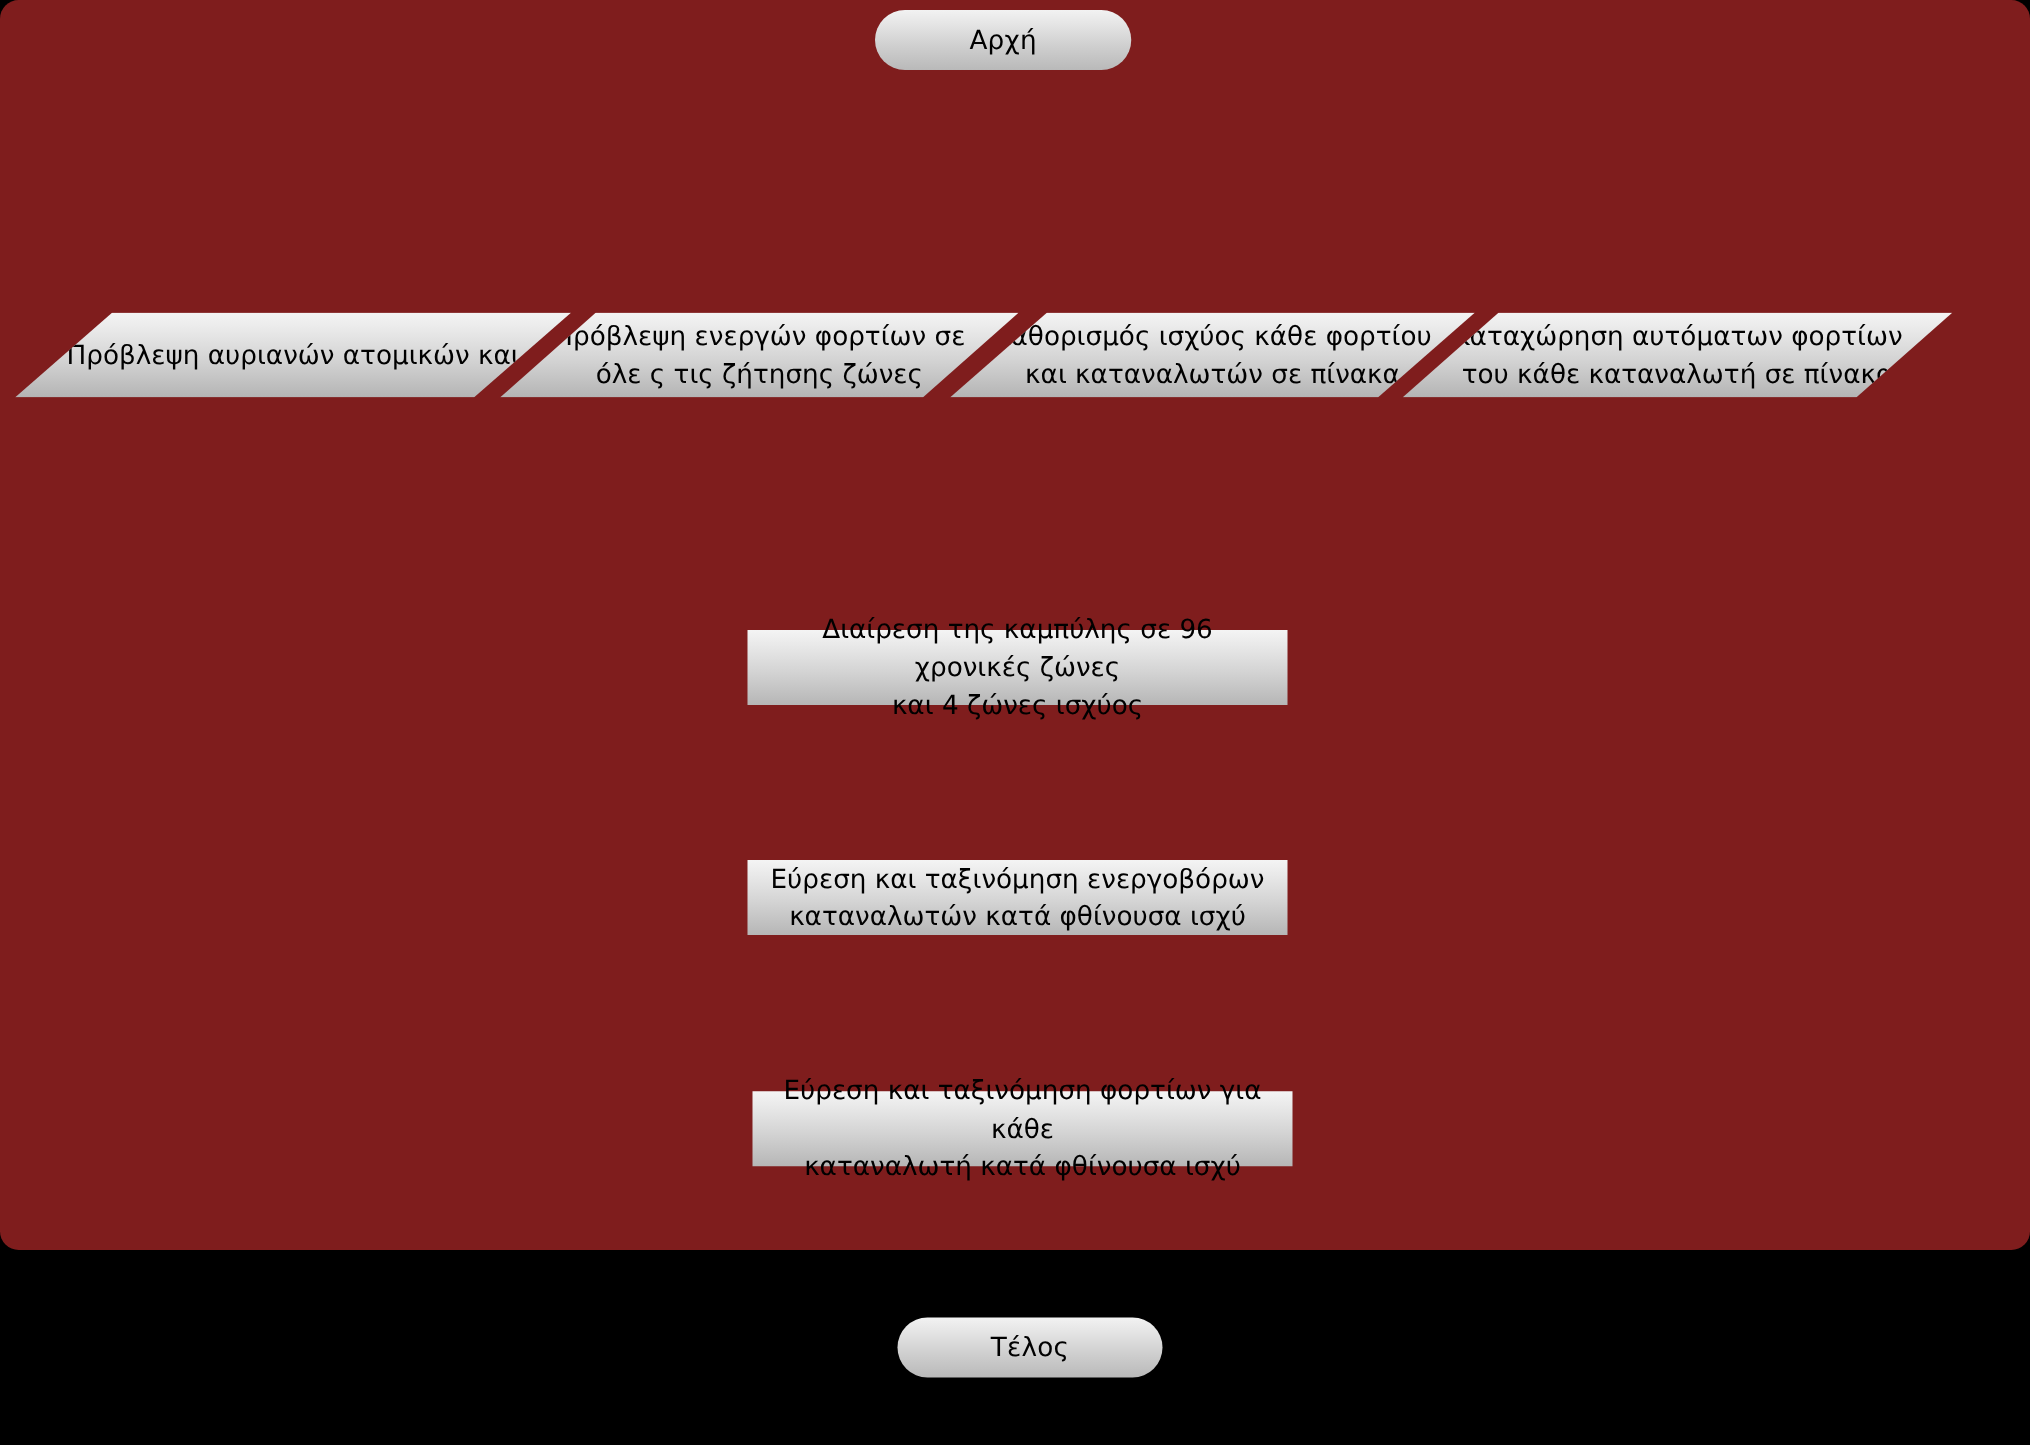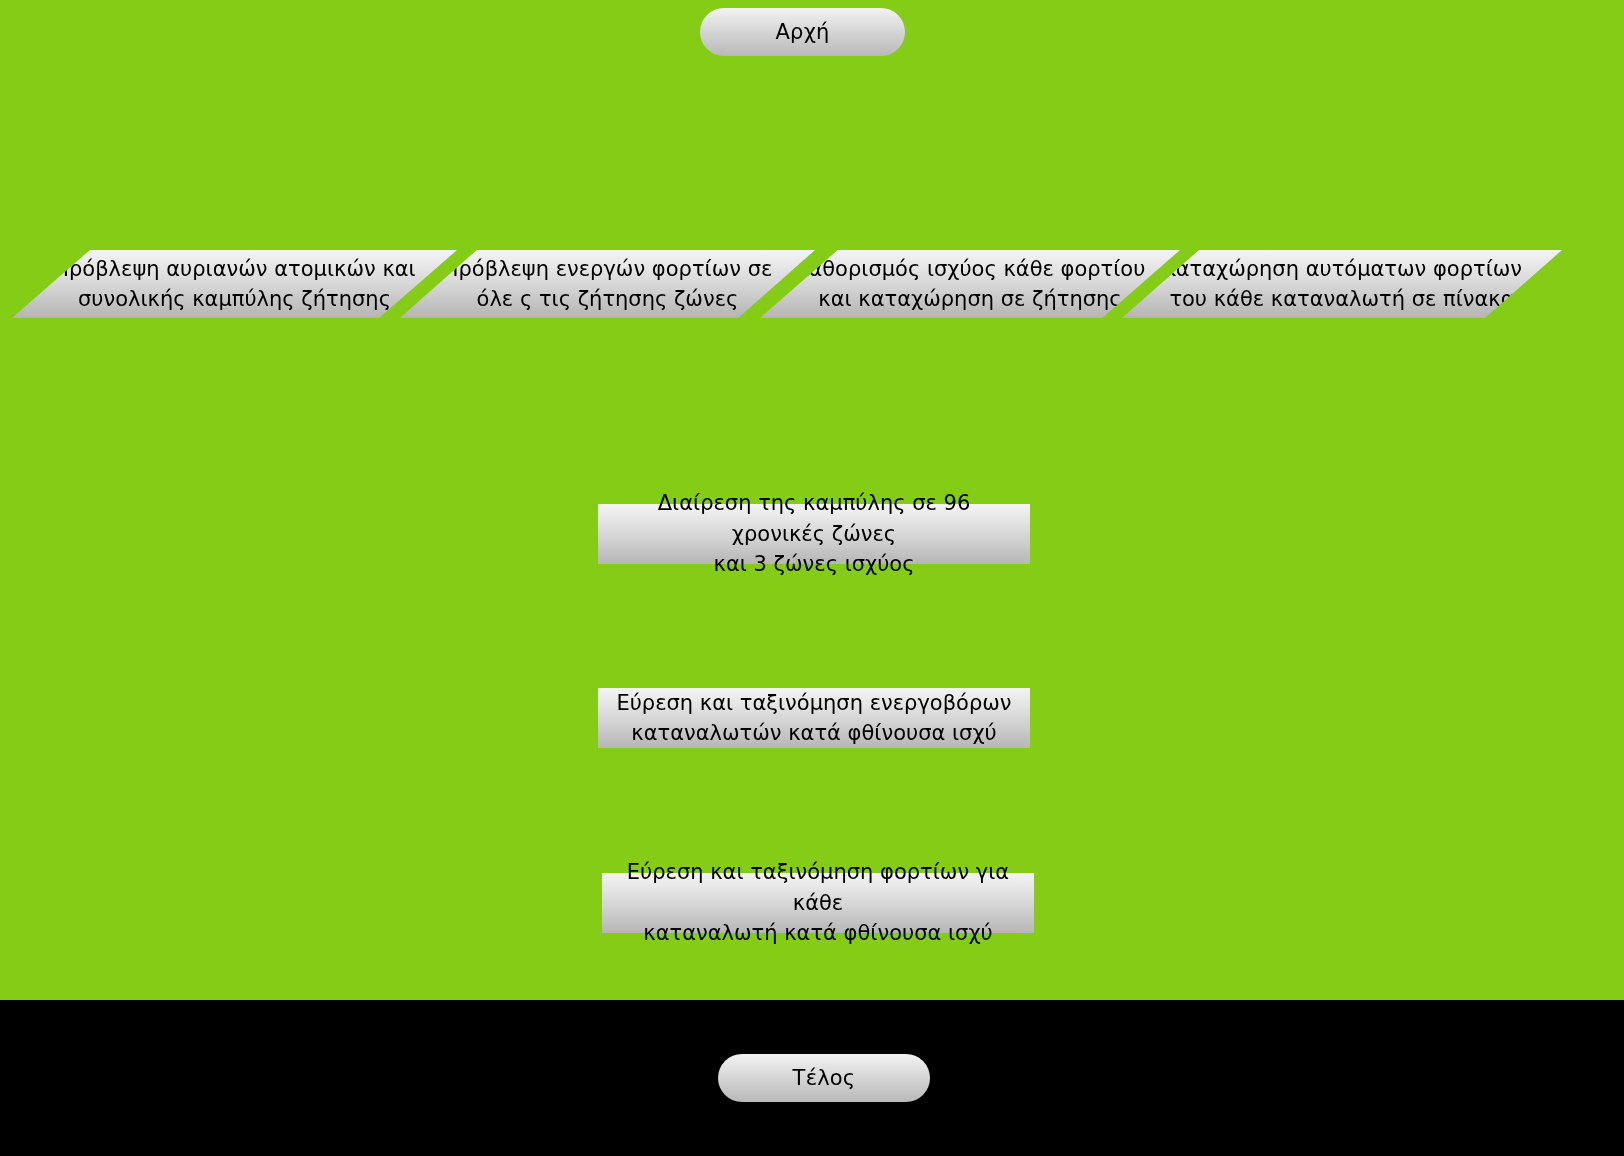--- a/index.html
+++ b/index.html
@@ -13,21 +13,22 @@
     position: relative;
     overflow: hidden;
     font-family: "DejaVu Sans", sans-serif;
   }
 
   #canvas {
     position: absolute;
     left: 0; top: 0;
     width: 1624px;
     height: 1000px;
-    background: #84cc16;
+    background: #7f1d1d;
+    border-radius: 15px;
   }
 
   
   .terminator {
     position: absolute;
     display: flex;
     align-items: center;
     justify-content: center;
     border-radius: 999px;
     background: linear-gradient(to bottom, #f2f2f2 0%, #e4e4e4 25%, #cfcfcf 60%, #b9b9b9 100%);
@@ -76,49 +77,48 @@
 
 <div id="canvas">
 
   <div class="terminator" style="left:700px; top:8px; width:205px; height:48px;">
     <span>Αρχή</span>
   </div>
 
   <div class="parallelogram" style="left:12px; top:250px; width:445px; height:68px; clip-path: polygon(17.5% 0%, 100% 0%, 82.5% 100%, 0% 100%);">
     <span>
       <span>Πρόβλεψη αυριανών ατομικών και</span>
-      <span class="line2">συνολικής καμπύλης ζήτησης</span>
     </span>
   </div>
 
   <div class="parallelogram" style="left:400px; top:250px; width:415px; height:68px; clip-path: polygon(18.5% 0%, 100% 0%, 81.5% 100%, 0% 100%);">
     <span>
       <span>Πρόβλεψη ενεργών φορτίων σε</span>
       <span class="line2">όλε ς τις ζήτησης ζώνες</span>
     </span>
   </div>
 
   <div class="parallelogram" style="left:760px; top:250px; width:420px; height:68px; clip-path: polygon(18.5% 0%, 100% 0%, 81.5% 100%, 0% 100%);">
     <span>
       <span>Καθορισμός ισχύος κάθε φορτίου</span>
-      <span class="line2">και καταχώρηση σε ζήτησης</span>
+      <span class="line2">και καταναλωτών σε πίνακα</span>
     </span>
   </div>
 
   <div class="parallelogram" style="left:1122px; top:250px; width:440px; height:68px; clip-path: polygon(17.5% 0%, 100% 0%, 82.5% 100%, 0% 100%);">
     <span>
       <span>Καταχώρηση αυτόματων φορτίων</span>
       <span class="line2">του κάθε καταναλωτή σε πίνακα</span>
     </span>
   </div>
 
   <div class="process" style="left:598px; top:504px; width:432px; height:60px;">
     <span>
       <span>Διαίρεση της καμπύλης σε  96 χρονικές ζώνες</span>
-      <span class="line2">και 3 ζώνες ισχύος</span>
+      <span class="line2">και 4 ζώνες ισχύος</span>
     </span>
   </div>
 
   <div class="process" style="left:598px; top:688px; width:432px; height:60px;">
     <span>
       <span>Εύρεση  και ταξινόμηση ενεργοβόρων</span>
       <span class="line2">καταναλωτών κατά φθίνουσα ισχύ</span>
     </span>
   </div>
 

